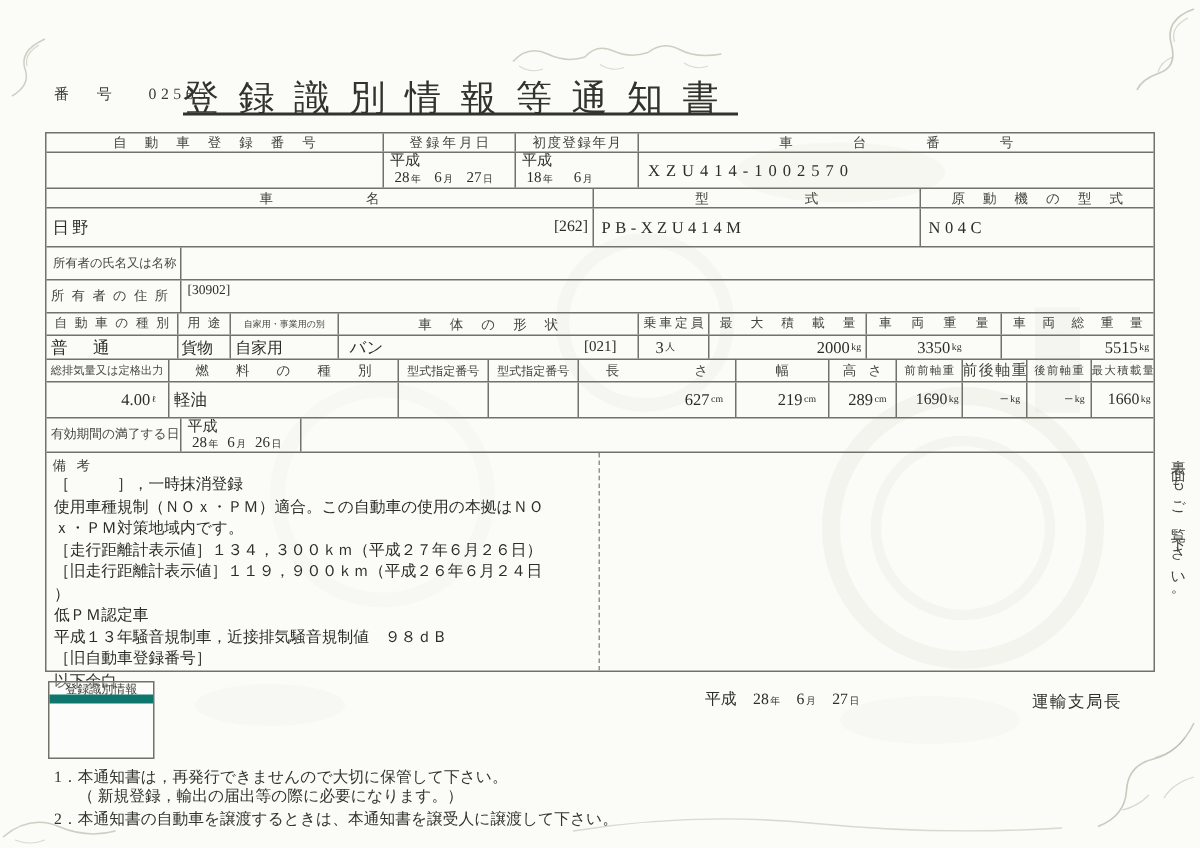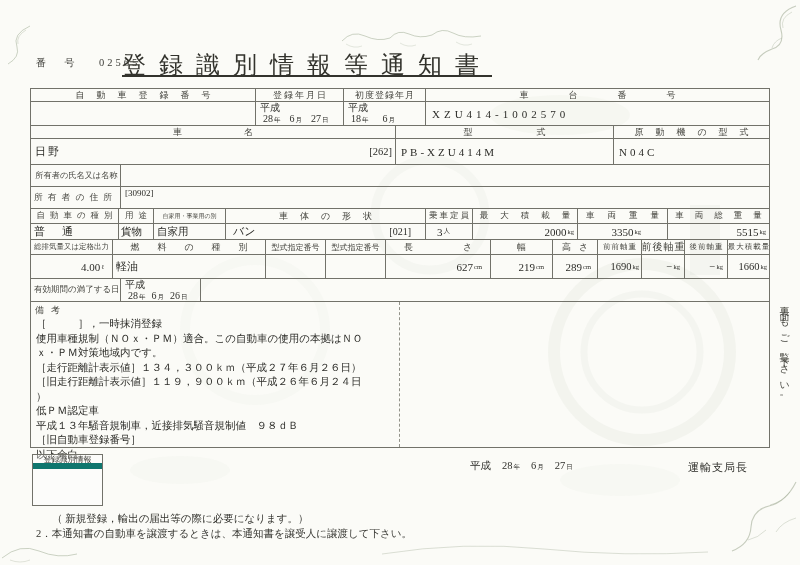--- a/index.html
+++ b/index.html
@@ -343,19 +343,20 @@
   <div class="id-box">
     <div class="lbl">登録識別情報</div>
   </div>
 
   <div class="issue-line">
     <span>平成</span><span class="dg">28</span><small class="u">年</small><span class="dg">6</span><small class="u">月</small><span class="dg">27</span><small class="u">日</small>
   </div>
   <div class="issuer">運輸支局長</div>
 
   <div class="footnotes">
+    <div>1．本通知書は，再発行できませんので大切に保管して下さい。</div>
     <div class="indent">（ 新規登録，輸出の届出等の際に必要になります。）</div>
     <div class="gap">2．本通知書の自動車を譲渡するときは、本通知書を譲受人に譲渡して下さい。</div>
   </div>
 
   <div class="side-note">裏面もご覧下さい。</div>
 
 </div>
 
 </body></html>

